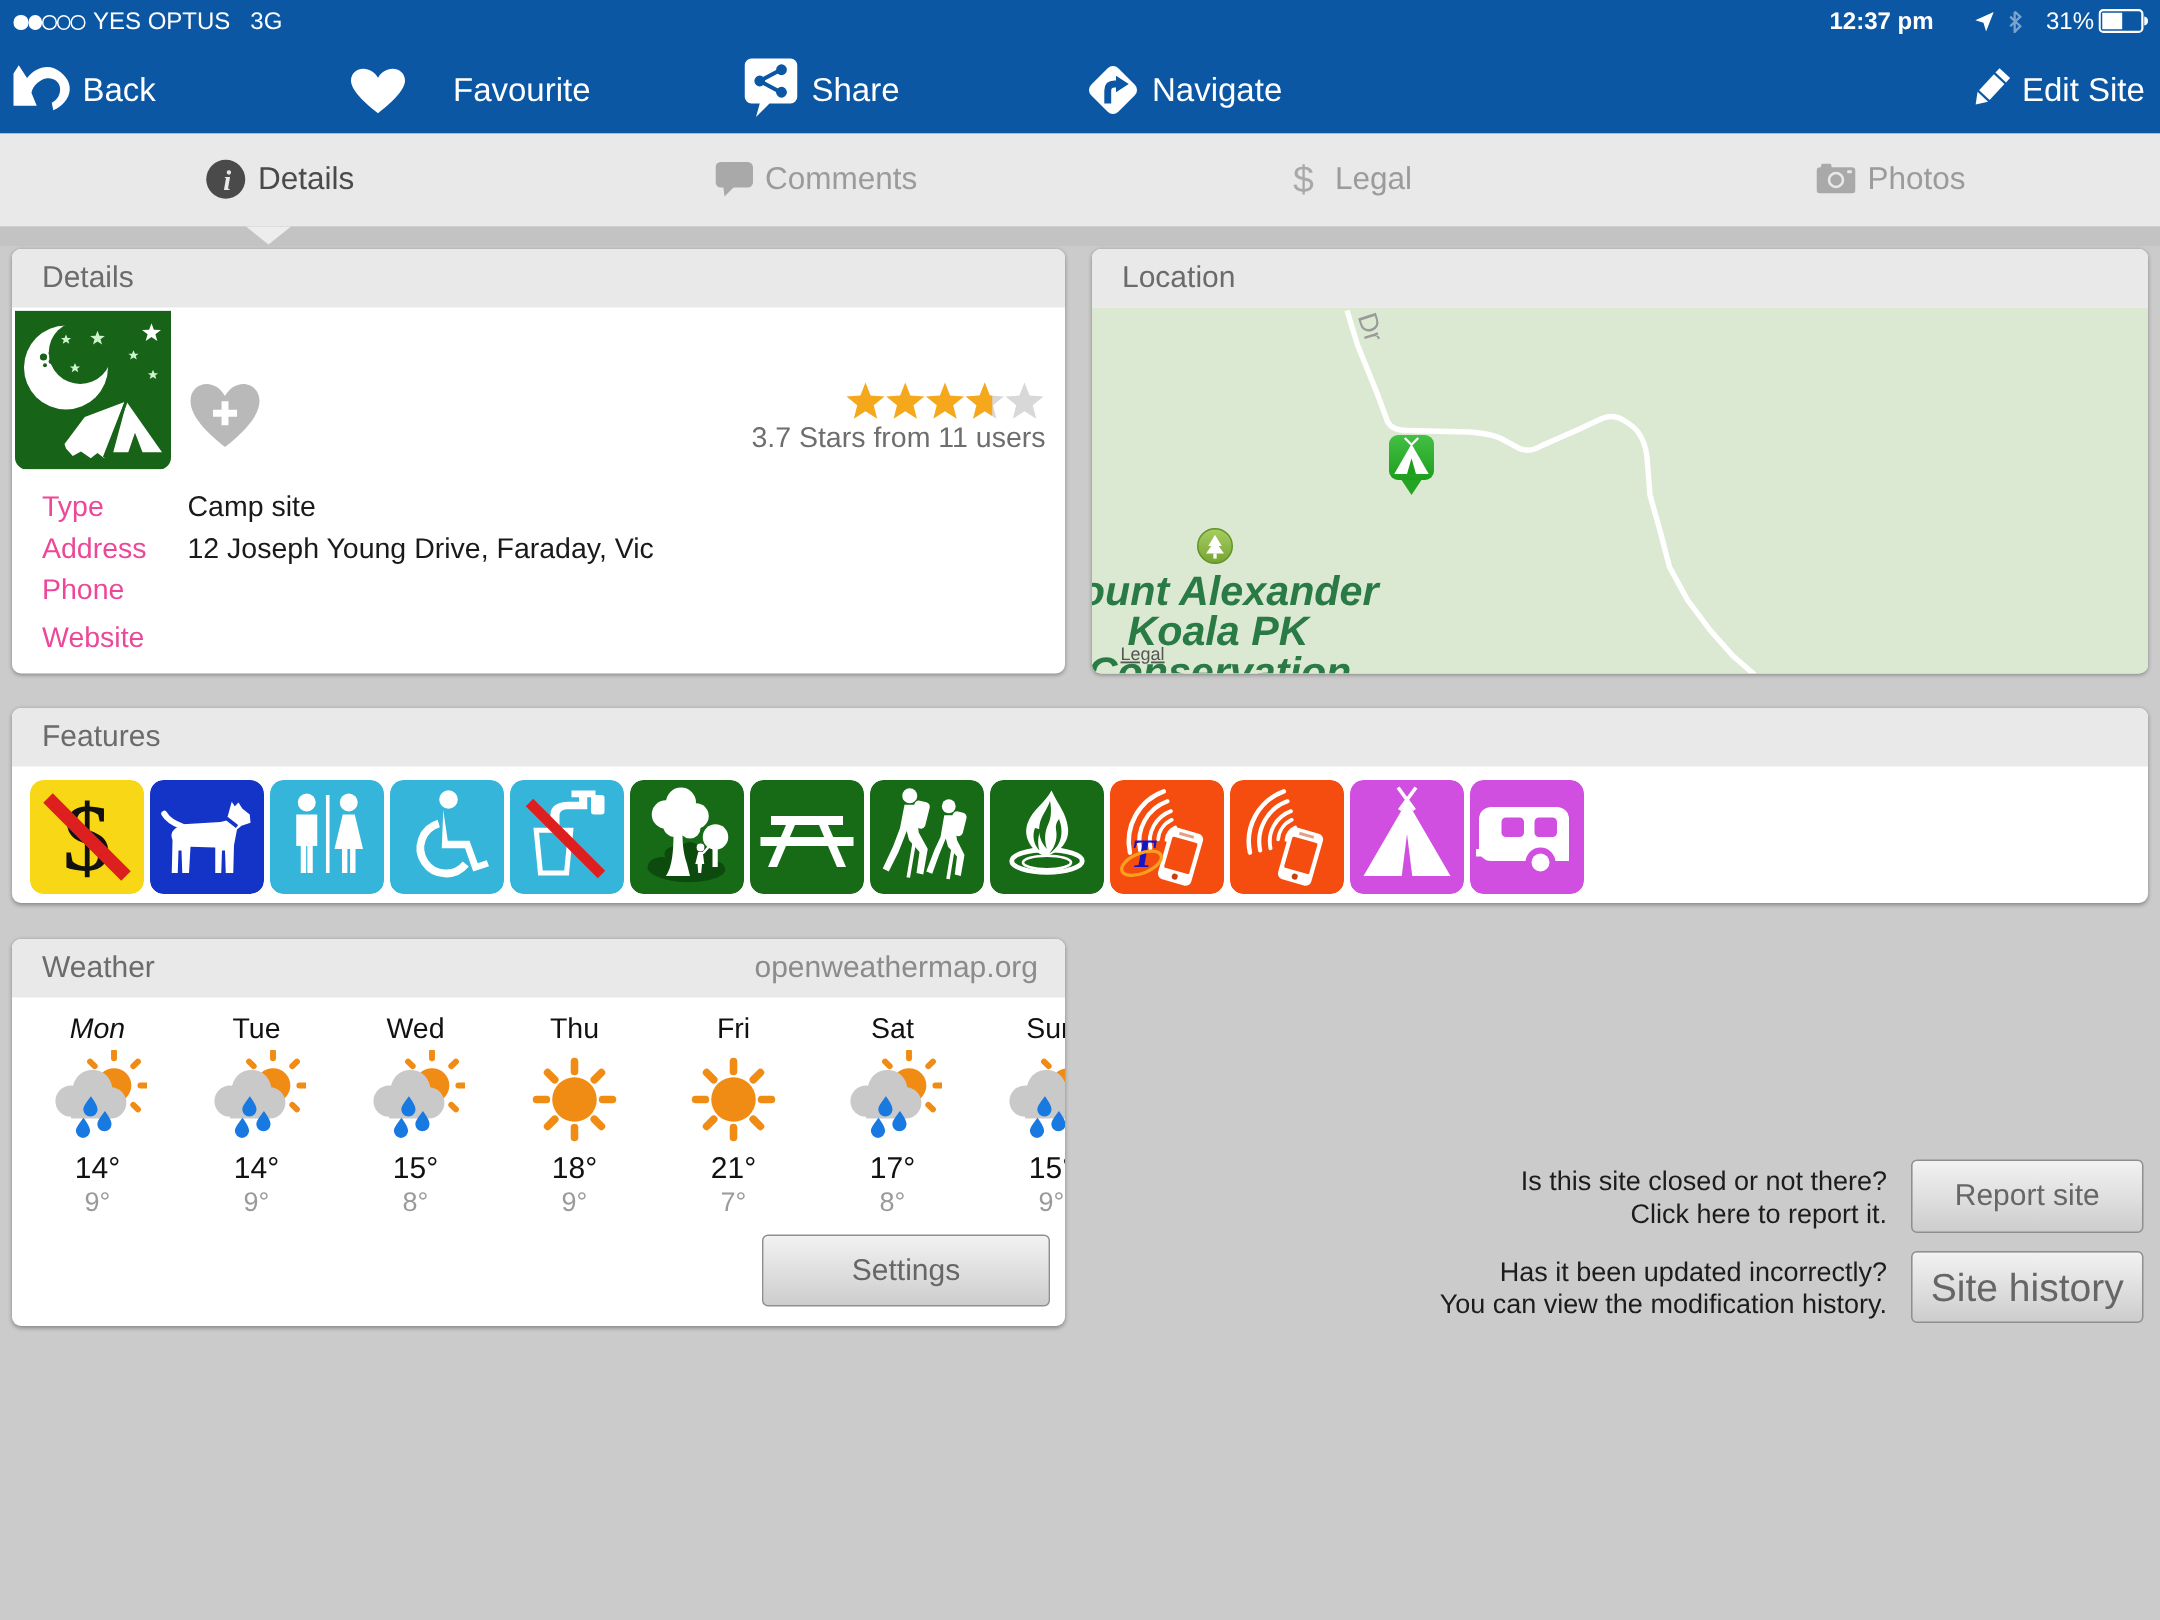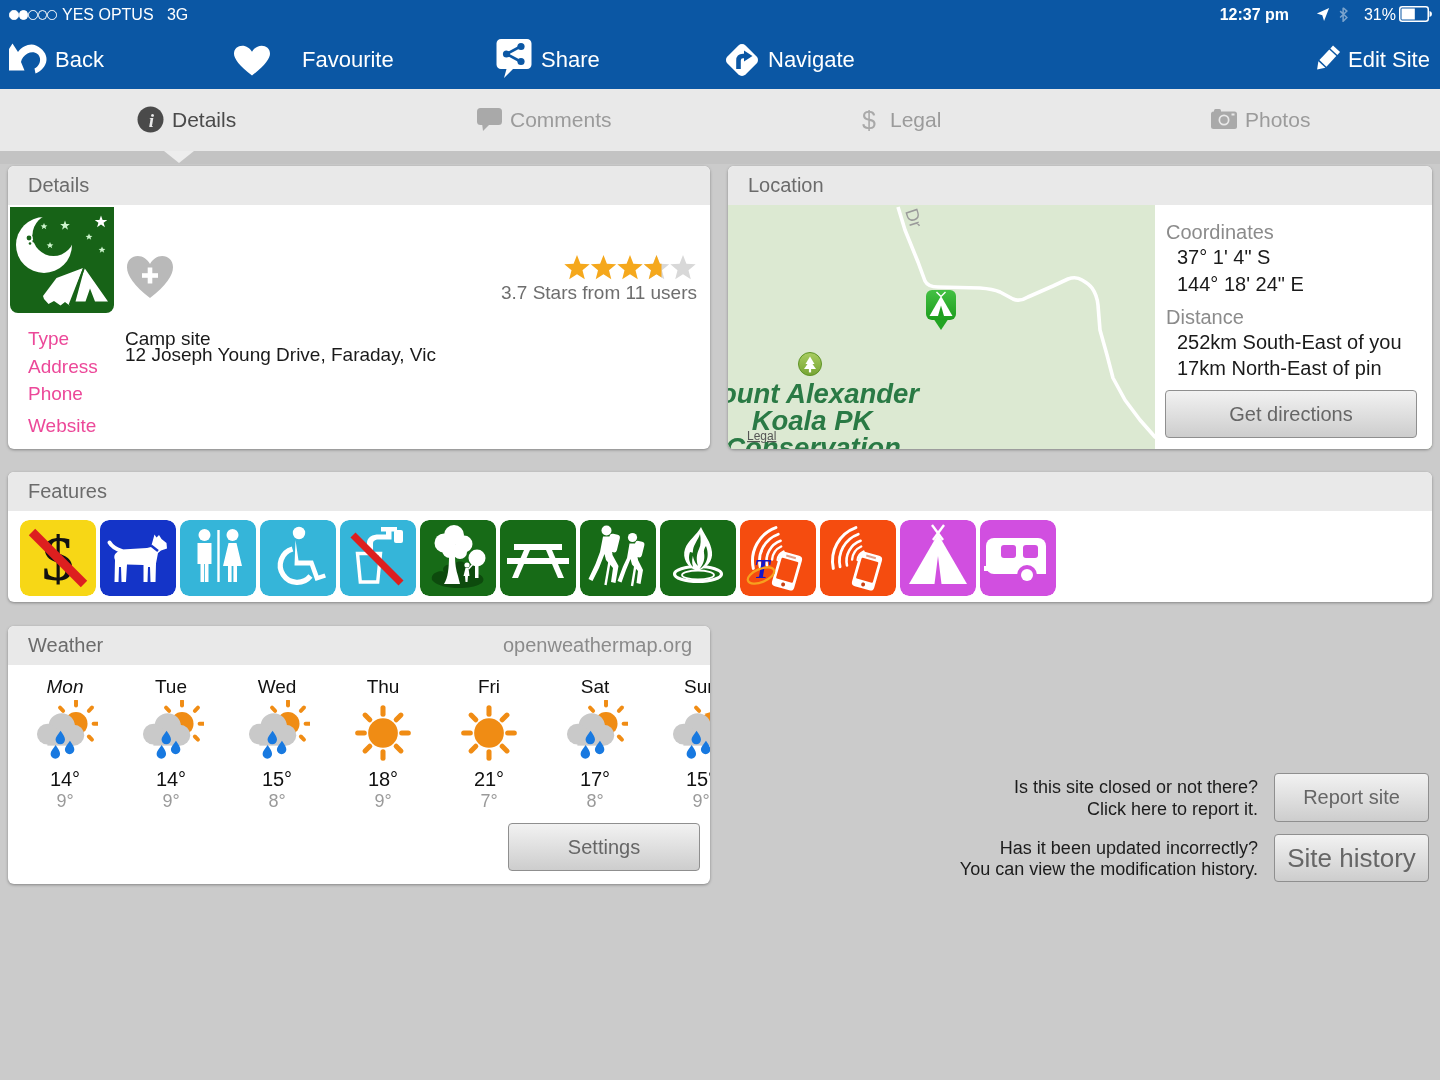--- a/index.html
+++ b/index.html
@@ -228,21 +228,21 @@
           <g clip-path="url(#c70)">
             <use href="#star" x="0" y="1" fill="#f5a81c"></use>
           </g>
         </g>
     </svg>
   </div>
   <div id="starstxt">3.7 Stars from 11 users</div>
   <div class="drow dlab" style="left:20px; top:162px;">Type</div>
   <div class="drow dval" style="top:162px;">Camp site</div>
   <div class="drow dlab" style="left:20px; top:190px;">Address</div>
-  <div class="drow dval" style="top:178px;">12 Joseph Young Drive, Faraday, Vic</div>
+  <div class="drow dval" style="top:190px;">12 Joseph Young Drive, Faraday, Vic</div>
   <div class="drow dlab" style="left:20px; top:217px;">Phone</div>
   <div class="drow dlab" style="left:20px; top:249px;">Website</div>
 </div>
 
 <div class="panel" id="location">
   <div class="phead">Location</div>
   <div id="map">
     <svg width="704" height="244" viewBox="0 0 704 244">
       <rect width="704" height="244" fill="#dce9d2"></rect>
       <path d="M170 2 L177 25 L190 57 L197 76 Q200 82 210 82 L252 83 Q265 84 272 87 L285 94 Q292 97 300 92 L325 81 L340 74 Q348 71 354 75 Q361 79 364 83 Q369 90 370 100 L372 125 L379 150 L385 173 L397 195 L412 215 L427 232 L442 245" fill="none" stroke="#ffffff" stroke-width="3.6" stroke-linejoin="round"></path>
@@ -269,29 +269,20 @@
       </g>
       <g>
         <polygon points="205,113 221,113 213,125" fill="#23a523"></polygon>
         <rect x="198" y="85" width="30" height="30" rx="6" fill="url(#ming)"></rect>
         <line x1="213" y1="91.5" x2="208.5" y2="87" stroke="#fff" stroke-width="1.5"></line>
         <line x1="213" y1="91.5" x2="217.5" y2="87" stroke="#fff" stroke-width="1.5"></line>
         <polygon points="213,91 224.5,111 201.5,111" fill="#fff"></polygon>
         <polygon points="213,100.5 210,111 216,111" fill="#1d9e1d"></polygon>
       </g>
     </svg>
-  </div>
-  <div id="loccol">
-    <div class="lochead" style="top:16px;">Coordinates</div>
-    <div class="locval" style="top:41px;">37° 1' 4" S</div>
-    <div class="locval" style="top:68px;">144° 18' 24" E</div>
-    <div class="lochead" style="top:101px;">Distance</div>
-    <div class="locval" style="top:126px;">252km South-East of you</div>
-    <div class="locval" style="top:152px;">17km North-East of pin</div>
-    <div class="btn" style="left:10px; top:185px; width:252px; height:48px; font-size:20px; line-height:46px;">Get directions</div>
   </div>
 </div>
 
 <div class="panel" id="features">
   <div class="phead">Features</div>
 
   <svg class="fic" style="left:12px;" viewBox="0 0 76 76">
       <rect width="76" height="76" rx="9" fill="#f7d716"></rect>
     <text x="38" y="60" font-family="Liberation Serif, serif" font-size="64" font-weight="bold" fill="#111" text-anchor="middle">$</text>
     <line x1="12" y1="12" x2="64" y2="64" stroke="#dd1f1f" stroke-width="9"></line>

